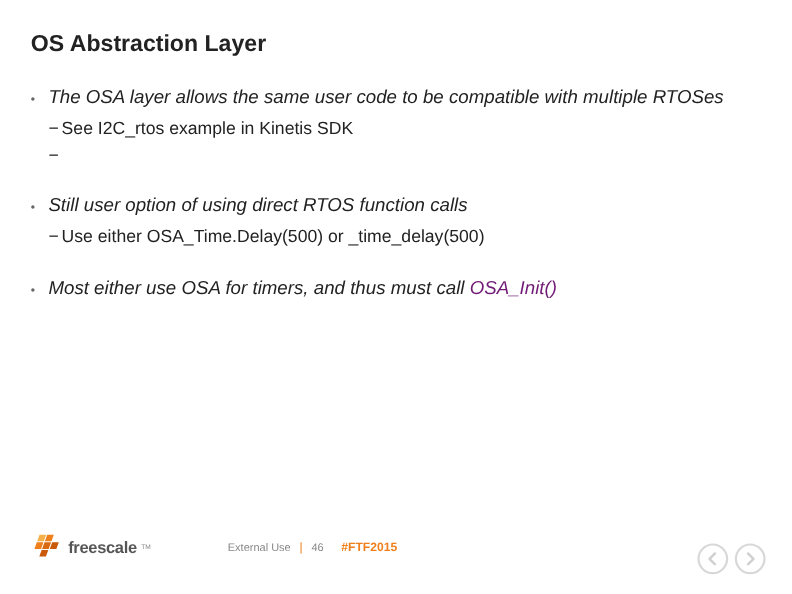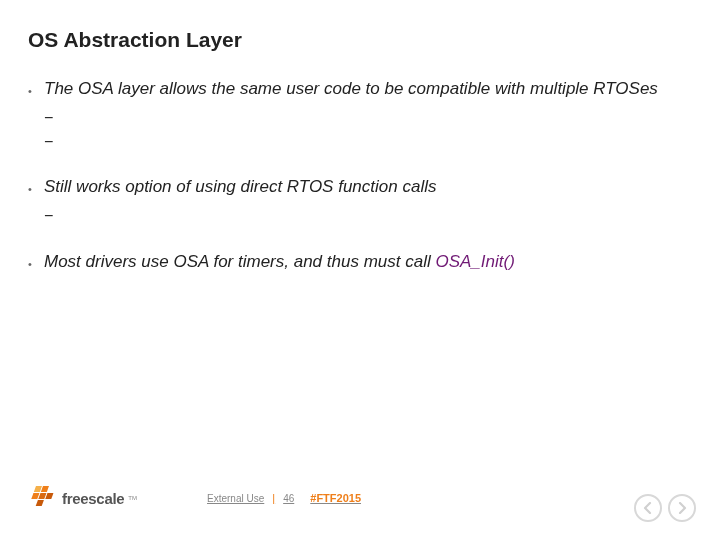--- a/index.html
+++ b/index.html
@@ -12,21 +12,21 @@
   .bullet-text { flex: 1; font-style: italic; }
   .sub-row { display: flex; align-items: flex-start; padding-left: 16px; margin-bottom: 2px; font-size: 16px; }
   .sub-dash { width: 12px; flex: 0 0 12px; }
   .gap { height: 22px; }
   .accent { color: #701a75; }
   .footer { position: absolute; left: 0; right: 0; bottom: 22px; height: 40px; display: flex; align-items: center; }
   .logo { display: flex; align-items: center; margin-left: 28px; justify-content: center; }
   .logo-mark { width: 28px; height: 24px; margin-right: 6px; display: block; }
   .logo-text { font-size: 15px; font-weight: bold; color: #555; letter-spacing: -0.3px; }
   .tm { font-size: 6px; color: #888; vertical-align: top; margin-left: 4px; }
-  .footer-meta { display: flex; align-items: center; margin-left: 70px; font-size: 10px; color: #888; text-decoration: underline; }
+  .footer-meta { display: flex; align-items: center; margin-left: 70px; font-size: 10px; color: #888; }
   .sep { color: #ef7f1a; margin: 0 8px; font-size: 11px; }
   .pagenum { color: #888; }
   .hashtag { color: #ef7f1a; font-weight: bold; font-size: 11px; margin-left: 16px; }
   .nav { position: absolute; right: 24px; bottom: 18px; display: flex; gap: 6px; }
   .nav-btn { width: 28px; height: 28px; border-radius: 50%; border: 2px solid #d8d8d8; background: #fff; display: flex; align-items: center; justify-content: center; cursor: pointer; }
   .nav-btn svg { display: block; }
 </style>
 </head>
 <body>
 
@@ -35,41 +35,43 @@
   <h1 class="title">OS Abstraction Layer</h1>
 
   <div class="content">
 
     <div class="bullet-row">
       <div class="bullet-dot">•</div>
       <div class="bullet-text">The OSA layer allows the same user code to be compatible with multiple RTOSes</div>
     </div>
     <div class="sub-row">
       <div class="sub-dash">−</div>
+      <div>See I2C_rtos example in Kinetis SDK</div>
     </div>
     <div class="sub-row">
       <div class="sub-dash">−</div>
     </div>
 
     <div class="gap"></div>
 
     <div class="bullet-row">
       <div class="bullet-dot">•</div>
-      <div class="bullet-text">Still works option of using direct RTOS function calls</div>
+      <div class="bullet-text">Still user option of using direct RTOS function calls</div>
     </div>
     <div class="sub-row">
       <div class="sub-dash">−</div>
+      <div>Use either OSA_Time.Delay(500) or _time_delay(500)</div>
     </div>
 
     <div class="gap"></div>
 
     <div class="bullet-row">
       <div class="bullet-dot">•</div>
       <div class="bullet-text">
-        <span>Most drivers use OSA for timers, and thus must call </span><span class="accent">OSA_Init()</span>
+        <span>Most either use OSA for timers, and thus must call </span><span class="accent">OSA_Init()</span>
       </div>
     </div>
 
   </div>
 
   <div class="footer">
     <div class="logo">
       <svg class="logo-mark" viewBox="0 0 28 24">
         <g transform="skewX(-20)">
           <rect x="8" y="0" width="6" height="6" fill="#f5b04a"></rect>

